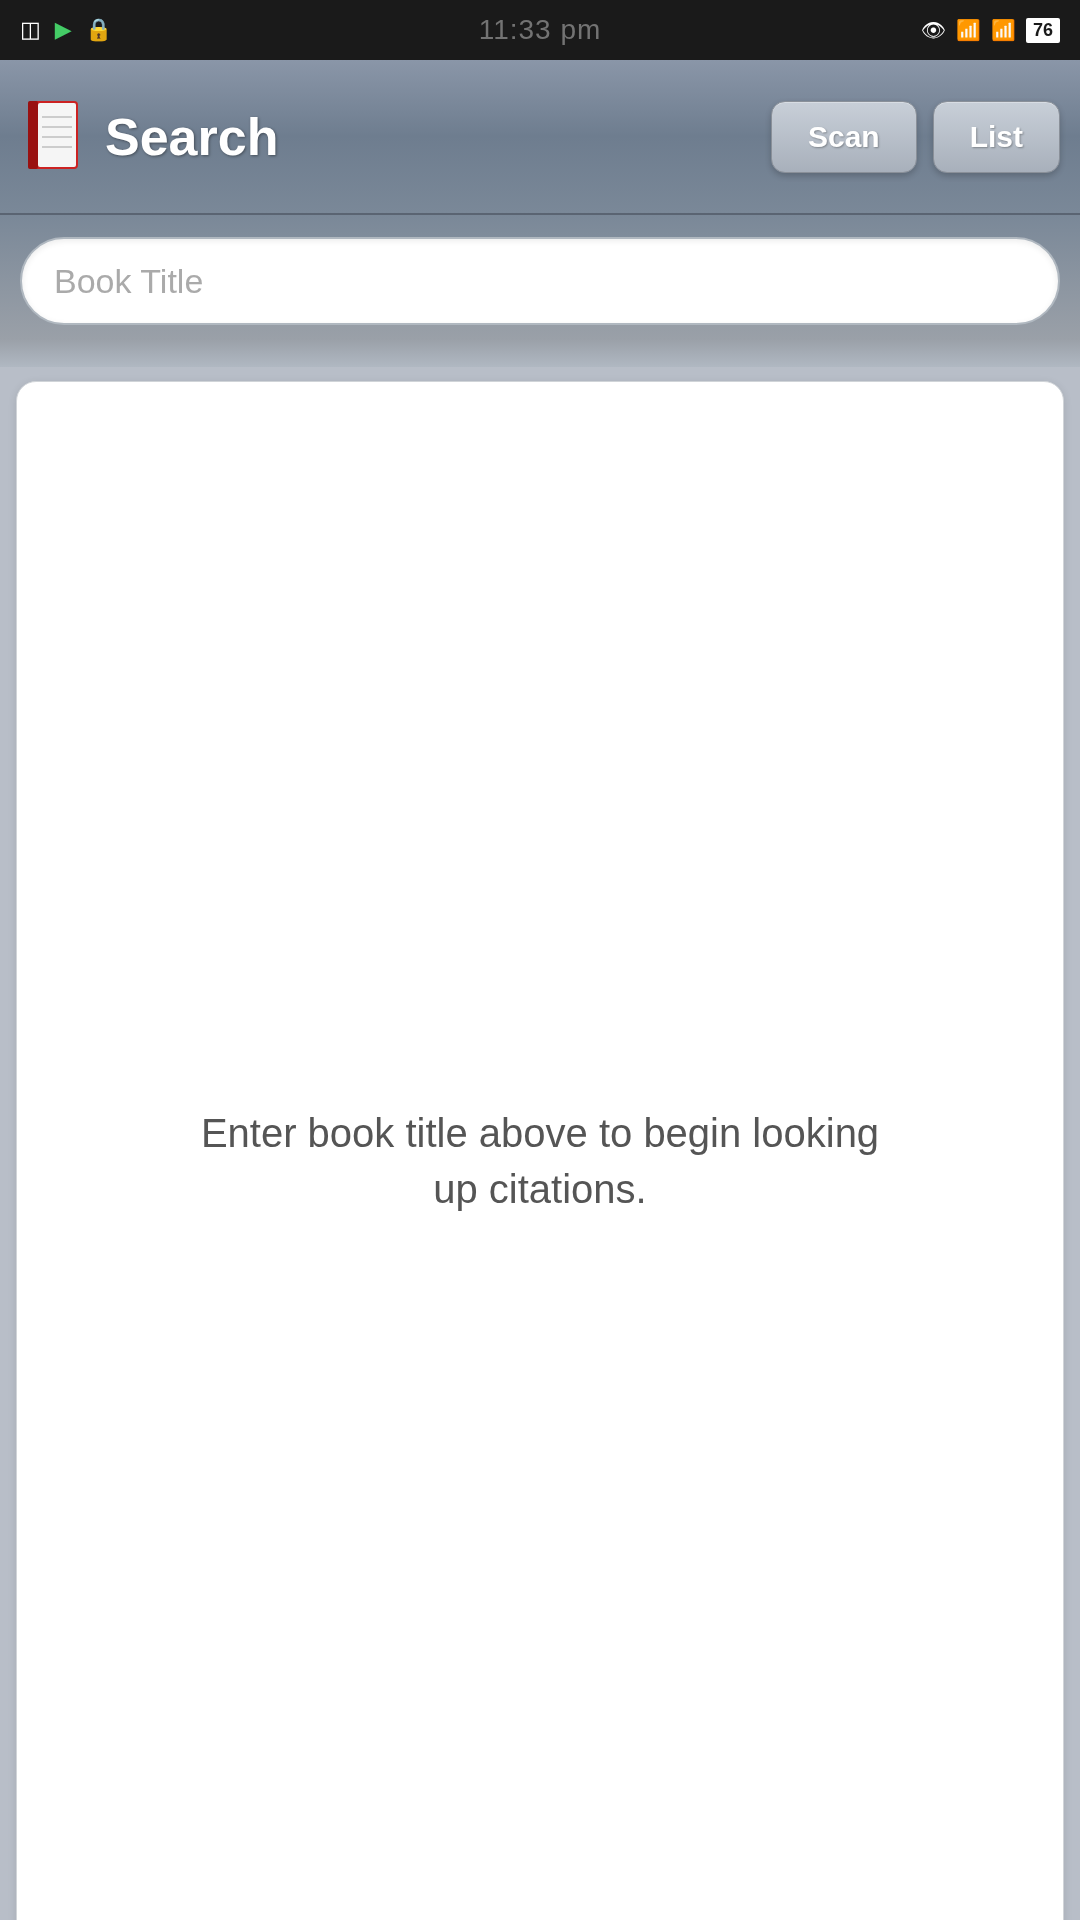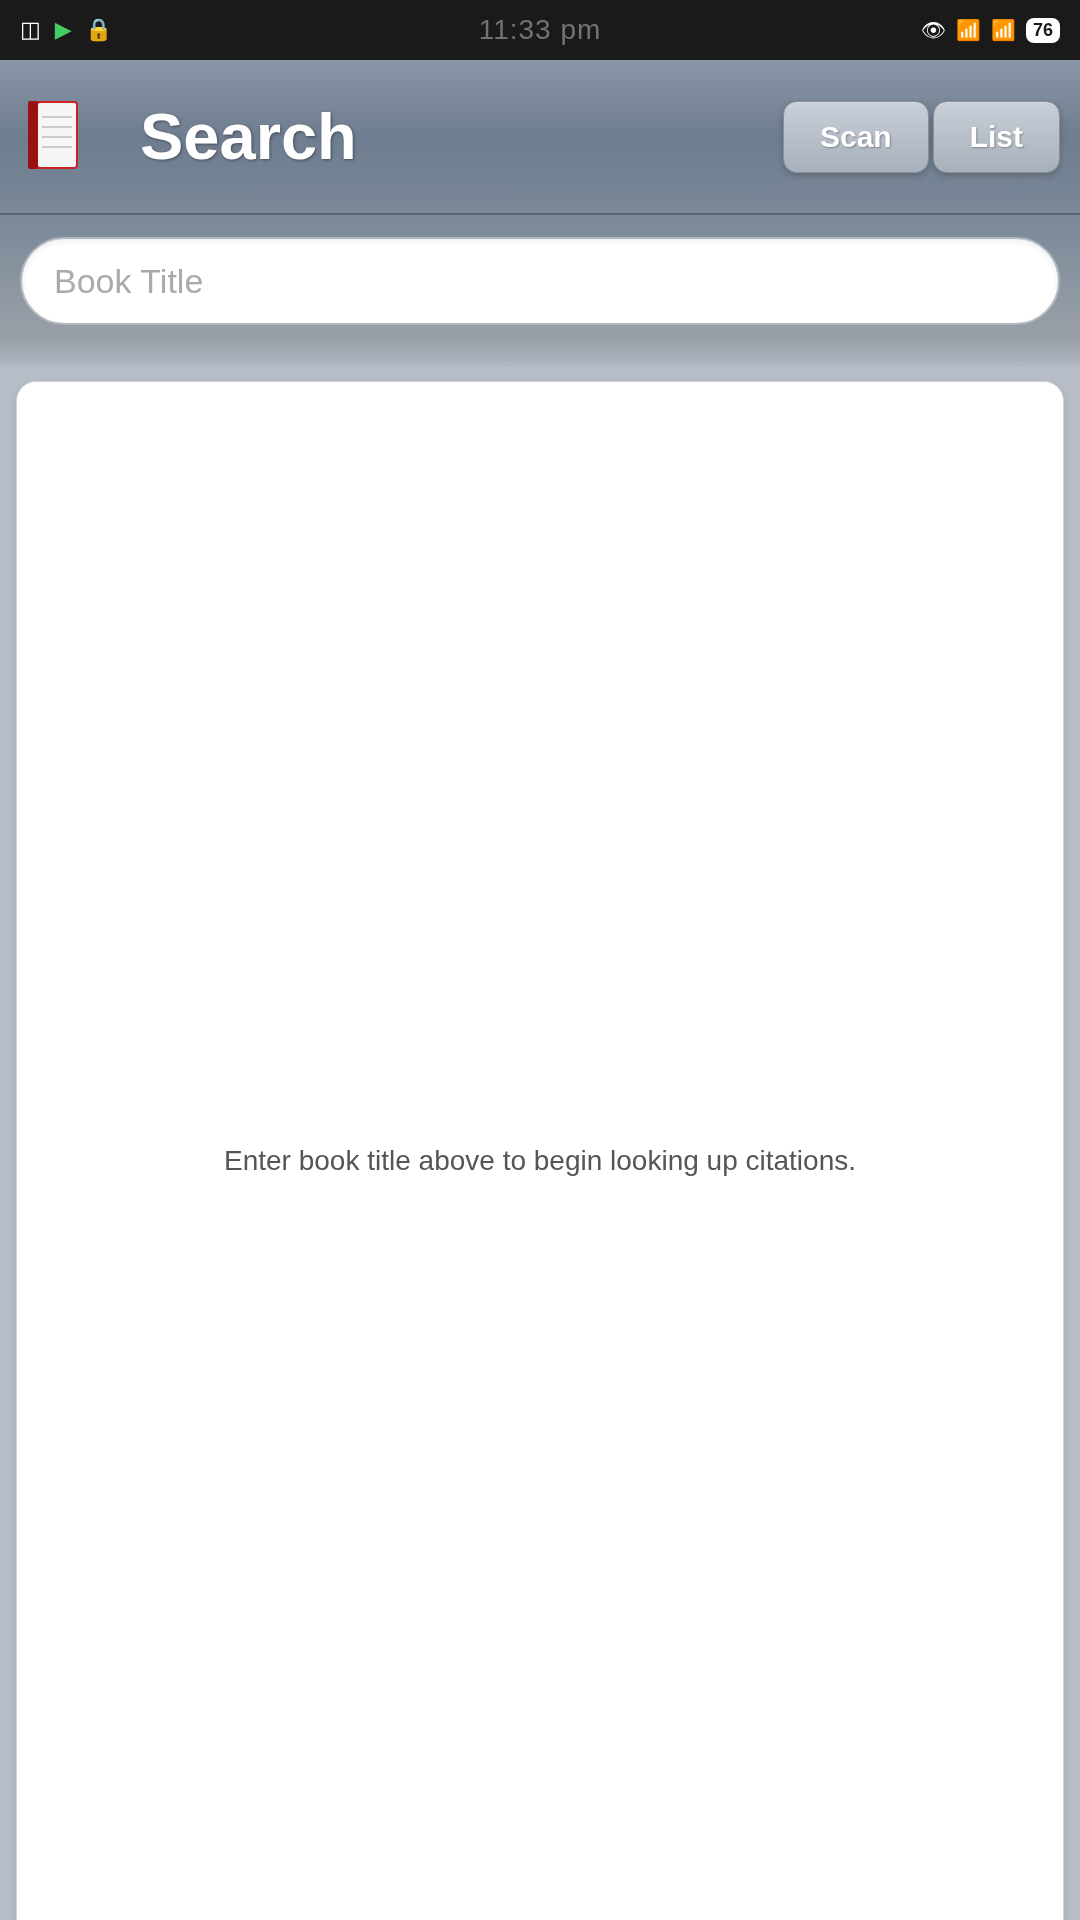--- a/index.html
+++ b/index.html
@@ -56,21 +56,21 @@
       margin-left: auto;
     }
 
     .status-bar-right .status-icon {
       font-size: 20px;
     }
 
     .battery-badge {
       background: white;
       color: #1a1a1a;
-      border-radius: 8px;
+      border-radius: 2px;
       font-size: 18px;
       font-weight: bold;
       padding: 2px 7px;
     }
 
     
     .toolbar {
       width: 100%;
       height: 155px;
       background: linear-gradient(180deg, #8a96a8 0%, #6e7d8f 50%, #7a8898 100%);
@@ -82,30 +82,29 @@
     }
 
     .app-logo {
       width: 65px;
       height: 80px;
       flex-shrink: 0;
     }
 
     .app-title {
       color: white;
-      font-size: 65px;
+      font-size: 52px;
       font-weight: bold;
       flex: 1;
       text-shadow: 1px 1px 3px rgba(0,0,0,0.4);
-      margin-left: 35px;
     }
 
     .toolbar-buttons {
       display: flex;
-      gap: 4px;
+      gap: 16px;
     }
 
     .toolbar-btn {
       background: linear-gradient(180deg, #c8cfd8 0%, #a8b0bb 100%);
       border: 1px solid #8a9099;
       border-radius: 14px;
       color: white;
       font-size: 30px;
       font-weight: bold;
       padding: 18px 36px;
@@ -161,21 +160,21 @@
       border: 1px solid #d0d4d8;
       display: flex;
       align-items: center;
       justify-content: center;
       padding: 40px;
       box-shadow: 0 2px 8px rgba(0,0,0,0.1);
     }
 
     .empty-message {
       color: #555;
-      font-size: 28px;
+      font-size: 40px;
       text-align: center;
       line-height: 1.4;
       max-width: 700px;
     }
 
     
     .book-icon-svg {
       display: block;
     }
   </style>

